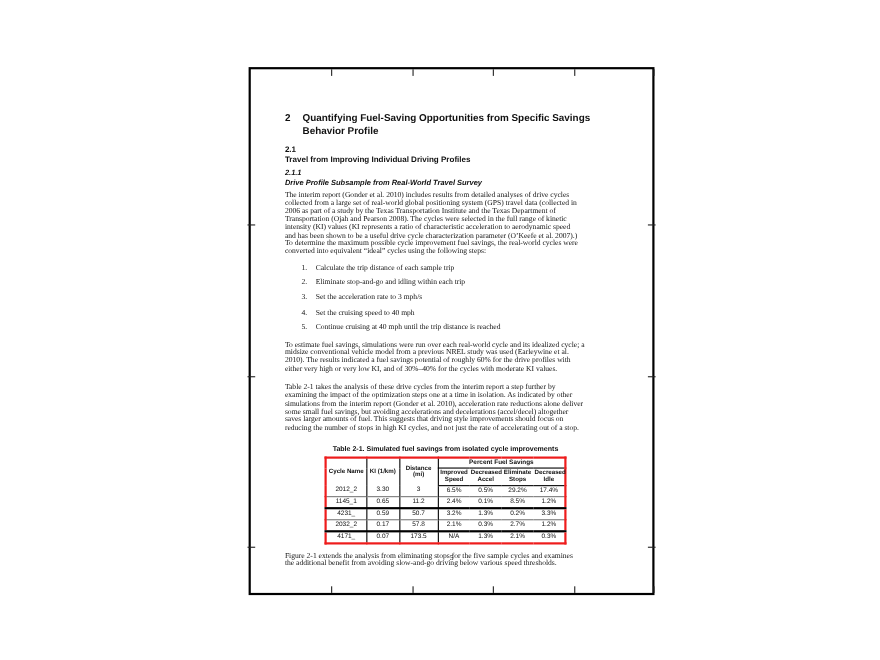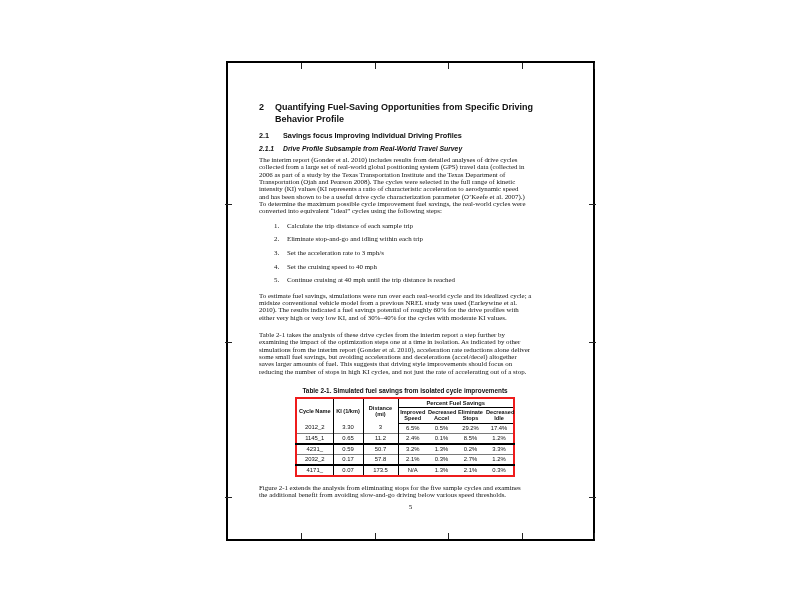--- a/index.html
+++ b/index.html
@@ -12,21 +12,21 @@
   .tick-v { position:absolute; width:1px; height:6px; background:#222; }
   .tick-v.top { top:0; } .tick-v.bot { bottom:0; }
   .tick-h { position:absolute; height:1px; width:7px; background:#222; left:-3px; }
   .tick-h.right { left:auto; right:-3px; }
   .content { position:absolute; left:0; top:0; right:0; padding:39px 12px 0 31px; }
   
   .h1 { display:flex; font-family:"Liberation Sans", sans-serif; font-weight:bold;
         font-size:9px; line-height:11.5px; margin-bottom:6px; }
   .h1 .num { width:16px; flex:none; }
   .h2, .h3 { display:flex; font-family:"Liberation Sans", sans-serif; font-weight:bold;
-             margin-bottom:4px; }
+             margin-bottom:4px;flex-direction:column; }
   .h2 { font-size:7.3px; line-height:9px; }
   .h3 { font-size:6.8px; line-height:9px; font-style:italic; margin-bottom:3px; }
   .h2 .num, .h3 .num { width:24px; flex:none; }
   
   .para { font-size:6.9px; line-height:7.35px; margin-bottom:7px; }
   .para .tline { white-space:nowrap; }
   .p2 { margin-bottom:10px; }
   .p3 { margin-bottom:12px; }
   .p4 { margin-bottom:0; margin-top:7px; }
   .steps { margin-left:15px; margin-bottom:8px; }
@@ -56,28 +56,28 @@
 <body>
 
 <div class="canvas">
   <div class="page">
 
     <div class="content">
 
       <div class="h1">
         <span class="num">2</span>
         <div>
-            <div class="tline">Quantifying Fuel-Saving Opportunities from Specific Driving</div>
+            <div class="tline">Quantifying Fuel-Saving Opportunities from Specific Savings</div>
             <div class="tline">Behavior Profile</div>
           </div>
       </div>
 
       <div class="h2">
         <span class="num">2.1</span>
-        <span>Savings focus Improving Individual Driving Profiles</span>
+        <span>Travel from Improving Individual Driving Profiles</span>
       </div>
 
       <div class="h3">
         <span class="num">2.1.1</span>
         <span>Drive Profile Subsample from Real-World Travel Survey</span>
       </div>
 
       <div class="para p1">
           <div class="tline">The interim report (Gonder et al. 2010) includes results from detailed analyses of drive cycles</div>
           <div class="tline">collected from a large set of real-world global positioning system (GPS) travel data (collected in</div>

